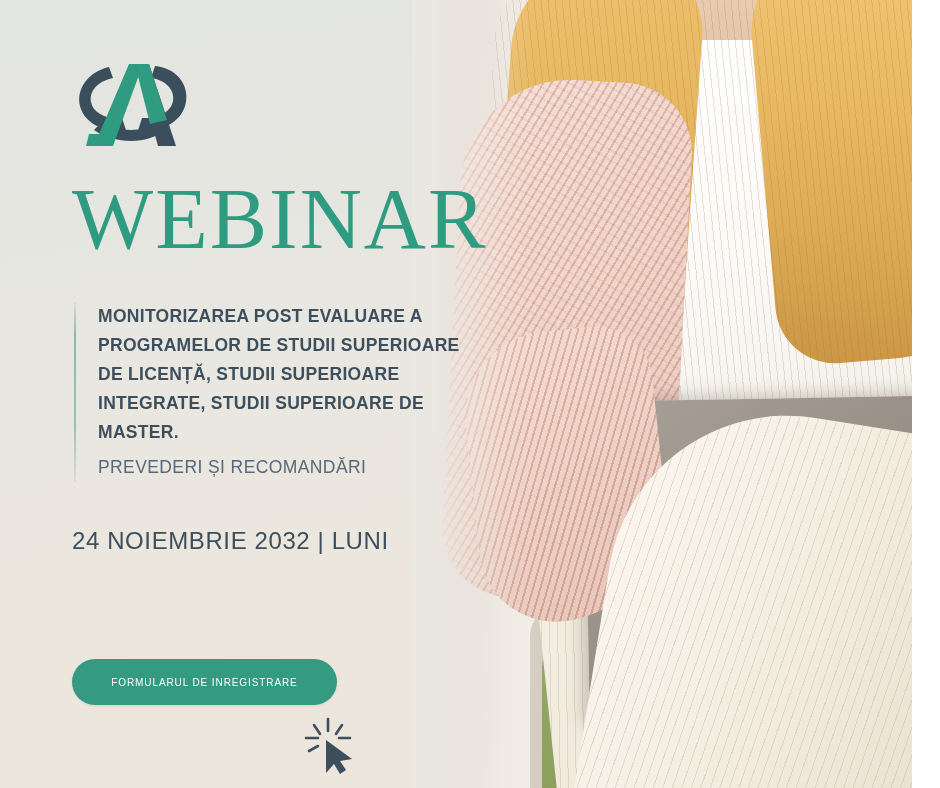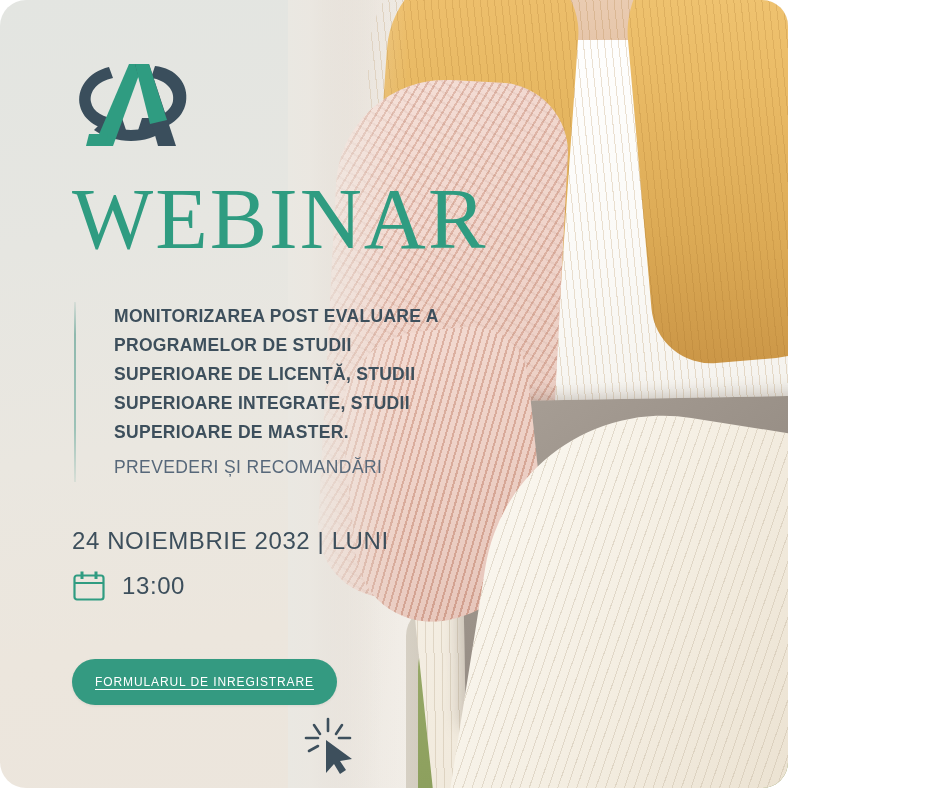--- a/index.html
+++ b/index.html
@@ -5,29 +5,28 @@
   * { margin:0; padding:0; box-sizing:border-box; }
 
   html, body {
     width:940px; height:788px;
     overflow:hidden;
     font-family:"Liberation Sans", sans-serif;
   }
 
   .poster {
     position:relative;
-    width:788px; height:788px;
+    width:912px; height:788px;
     background:linear-gradient(172deg,
         #e3e5e1 0%,
         #e6e6e1 28%,
         #eae7e0 52%,
         #ece6dd 74%,
         #ece5dc 100%);
     overflow:hidden;
-    border-radius:26px;
   }
 
   
   .photo {
     position:absolute;
     top:0; right:0;
     width:500px; height:788px;
     overflow:hidden;
     background:#f4f0ea;
   }
@@ -215,21 +214,21 @@
     line-height:1;
     letter-spacing:2px;
     color:#2f9c81;
     font-weight:400;
   }
 
   
   .headline-wrap {
     position:absolute; left:74px; top:302px;
     width:400px;
-    display:flex; gap:38px;
+    display:flex; gap:22px;
   }
   .accent-bar {
     flex:0 0 2px;
     width:2px;
     background:linear-gradient(180deg, rgba(120,170,160,.15) 0%, #8fb9ae 18%, #9cc2b7 70%, rgba(160,195,186,.25) 100%);
   }
   .headline-text { flex:1 1 auto; }
   .headline {
     font-size:17.5px;
     line-height:1.65;
@@ -273,23 +272,22 @@
     width:265px; height:46px;
     background:#349a81;
     border-radius:24px;
     display:flex; align-items:center; justify-content:center;
     border:none;
     cursor:pointer;
     box-shadow:0 1px 3px rgba(0,0,0,.07);
   }
   .cta-label {
     color:#ffffff;
-    font-size:12px;
+    font-size:10px;
     letter-spacing:.9px;
-    text-decoration:underline;
     text-underline-offset:3px;
     font-weight:400;
   }
 
   
   .cursor-icon {
     position:absolute; left:303px; top:716px;
     width:58px; height:60px;
   }
 </style>
@@ -357,31 +355,20 @@
   <div class="headline-wrap">
     <div class="accent-bar"></div>
     <div class="headline-text">
       <div class="headline">MONITORIZAREA POST EVALUARE A PROGRAMELOR DE STUDII SUPERIOARE DE LICENȚĂ, STUDII SUPERIOARE INTEGRATE, STUDII SUPERIOARE DE MASTER.</div>
       <div class="subhead">PREVEDERI ȘI RECOMANDĂRI</div>
     </div>
   </div>
 
   <div class="date-line">24 NOIEMBRIE 2032 | LUNI</div>
 
-  <div class="time-row">
-    <span>
-      <svg class="cal-icon" viewBox="0 0 34 32" aria-hidden="true">
-        <rect x="2.5" y="5.5" width="29" height="24" rx="2.5" fill="none" stroke="#2f9c81" stroke-width="2.2"></rect>
-        <line x1="2.5" y1="13" x2="31.5" y2="13" stroke="#2f9c81" stroke-width="2.2"></line>
-        <line x1="10" y1="1.5" x2="10" y2="9" stroke="#2f9c81" stroke-width="3"></line>
-        <line x1="24" y1="1.5" x2="24" y2="9" stroke="#2f9c81" stroke-width="3"></line>
-      </svg>
-    </span>
-    <span class="time-text">13:00</span>
-  </div>
 
   <button class="cta">
     <span class="cta-label">FORMULARUL DE INREGISTRARE</span>
   </button>
 
   <div class="cursor-icon">
     <svg viewBox="0 0 58 60" width="58" height="60" aria-hidden="true">
       <g stroke="#3d4f5c" stroke-width="2.6" stroke-linecap="round">
         <line x1="25" y1="3" x2="25" y2="15"></line>
         <line x1="11" y1="9" x2="17" y2="18"></line>

